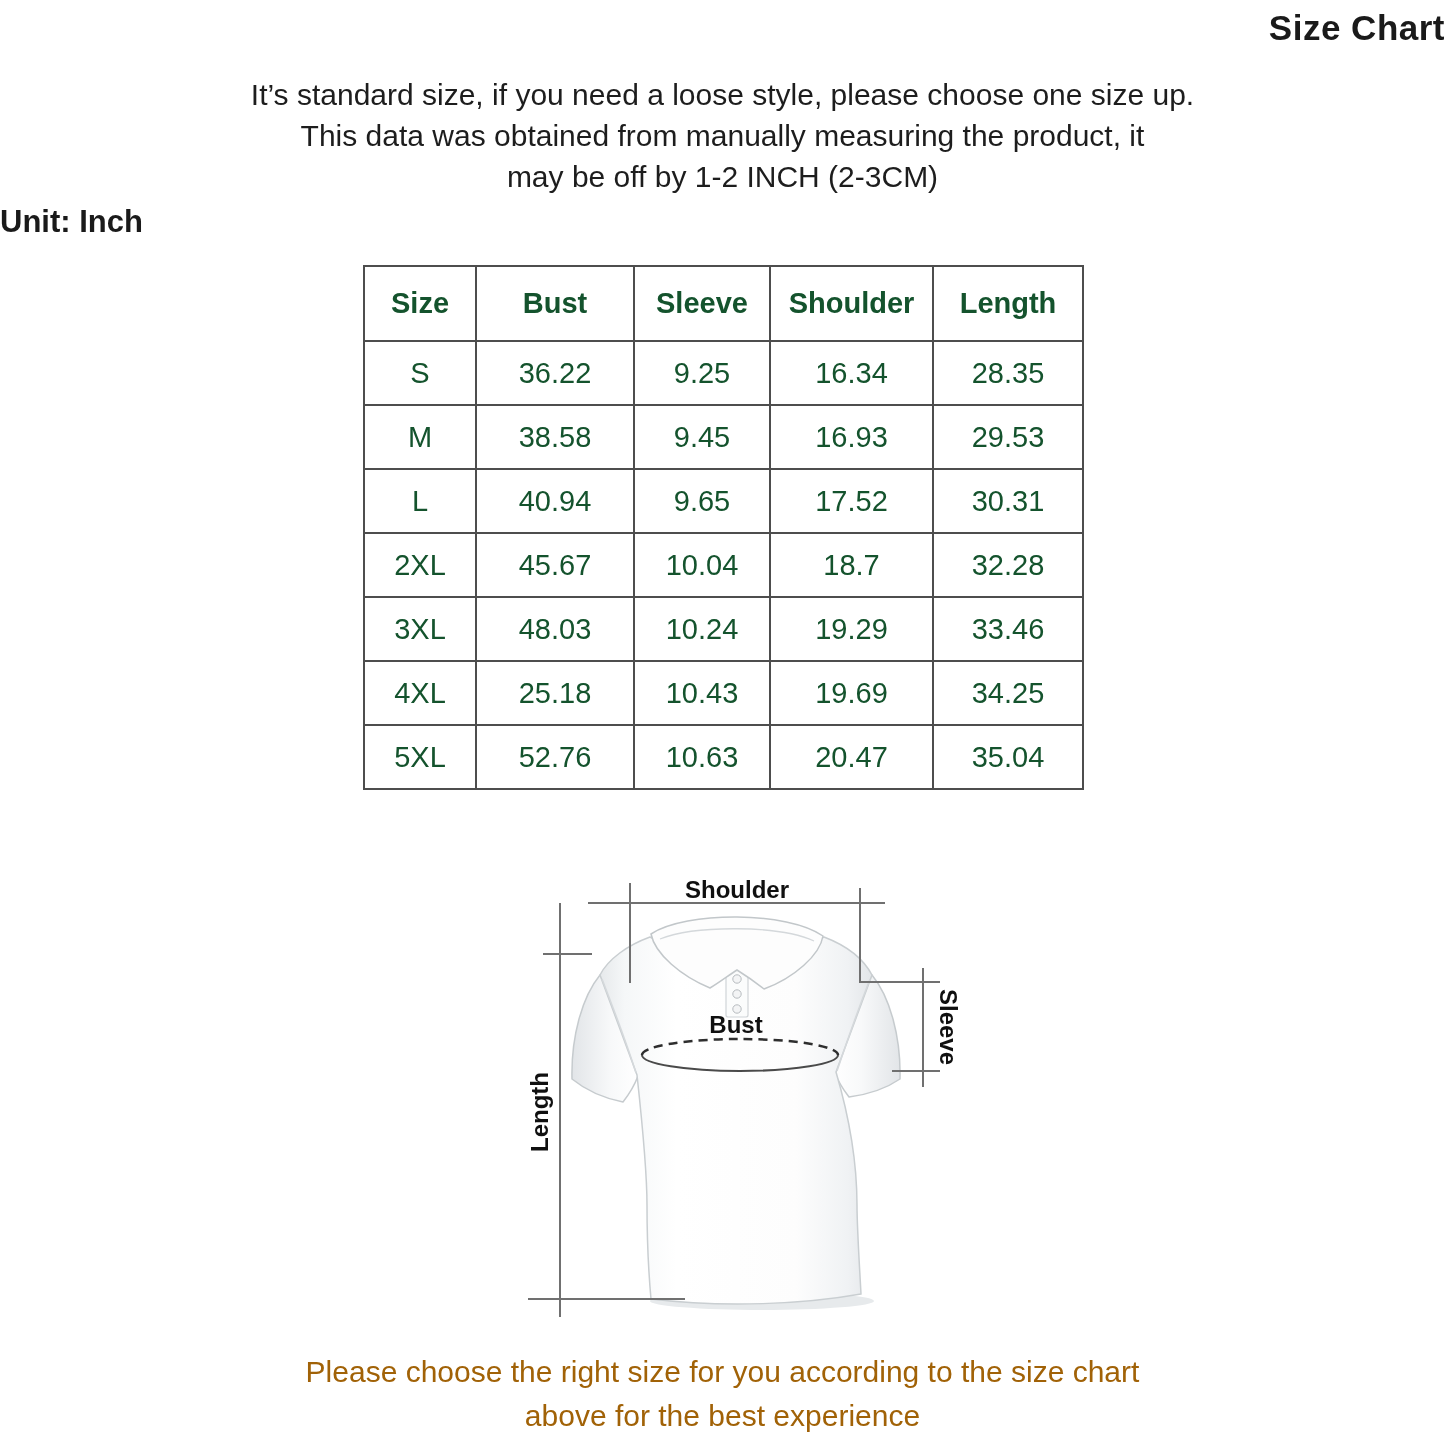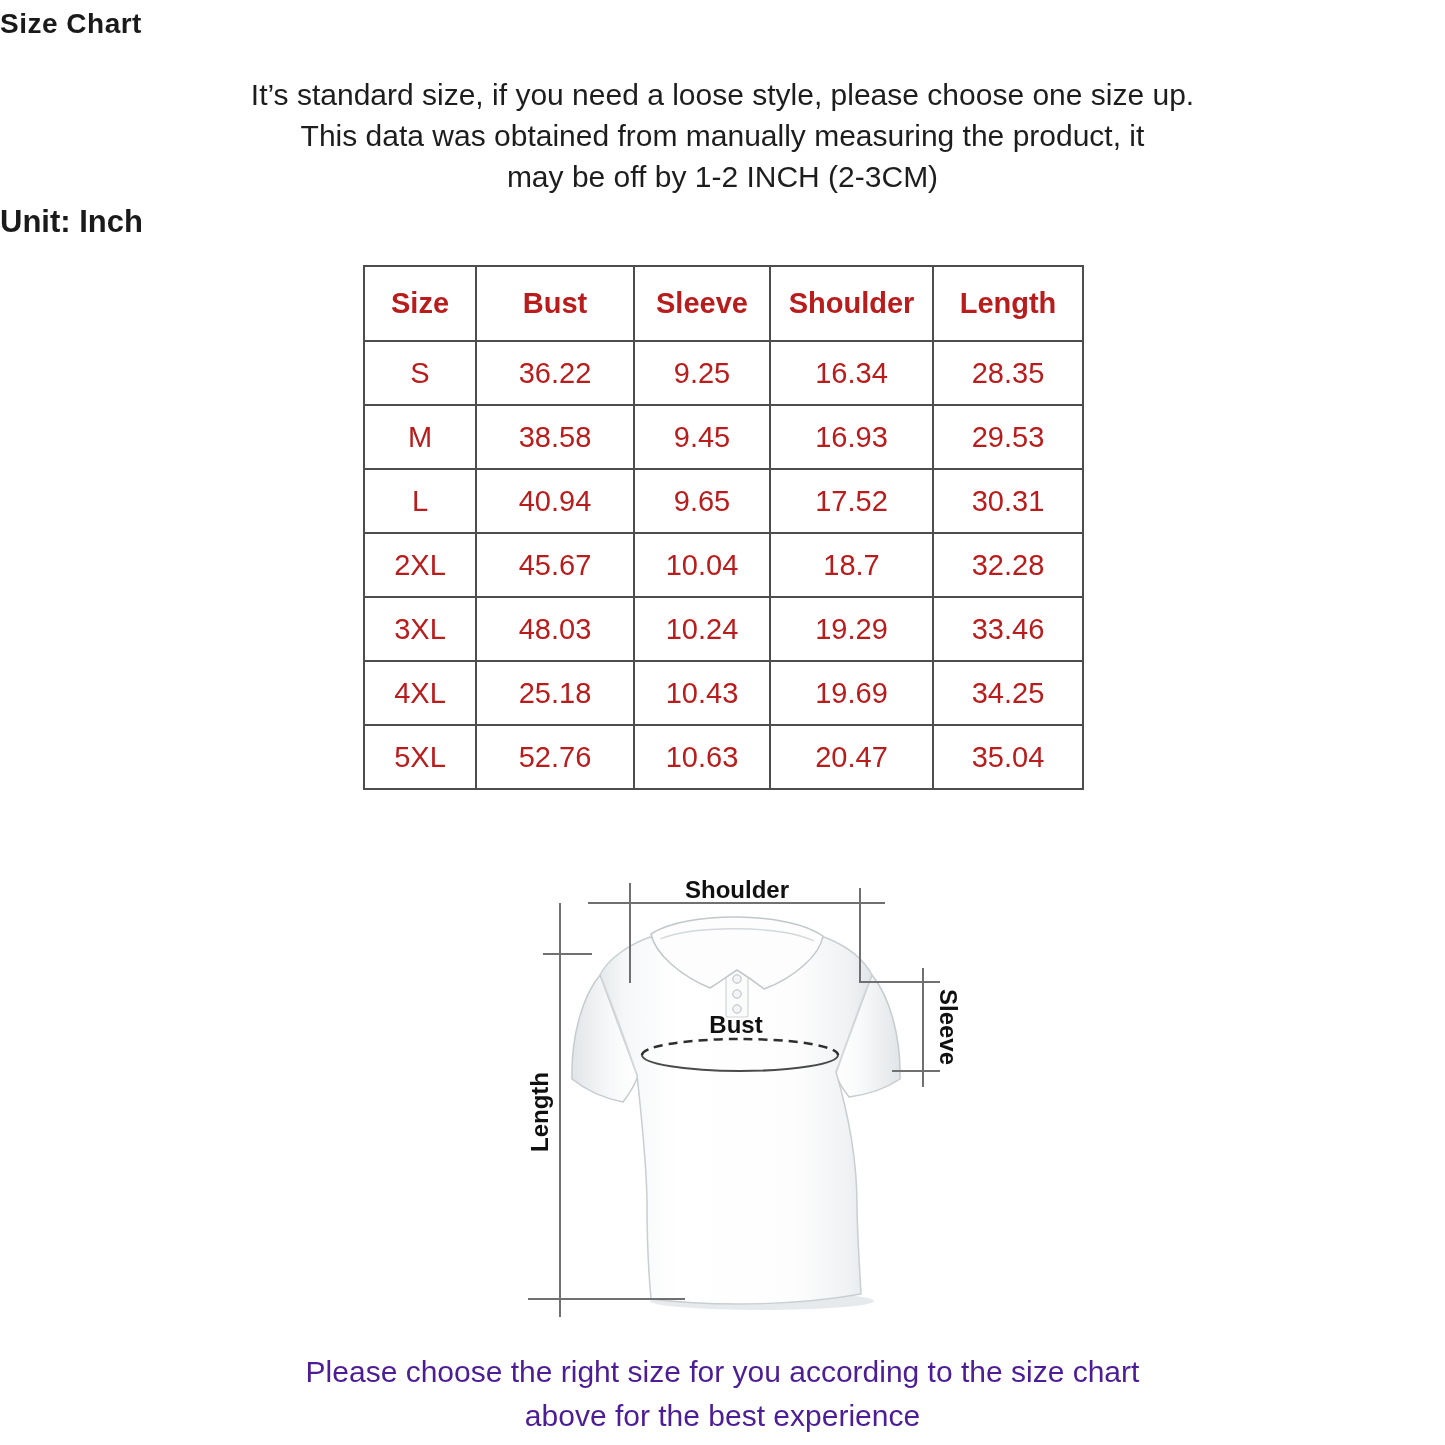--- a/index.html
+++ b/index.html
@@ -15,22 +15,22 @@
     position: relative;
     width: 1445px;
     height: 1445px;
     background: #ffffff;
   }
   .page-title {
     position: absolute;
     top: 8px;
     left: 0;
     width: 100%;
-    text-align: left;
-    font-size: 28px;
+    text-align: right;
+    font-size: 35px;
     font-weight: 800;
     color: #1a1a1a;
     letter-spacing: 0.5px;
   }
   .intro {
     position: absolute;
     top: 74px;
     left: 0;
     width: 100%;
     text-align: center;
@@ -52,21 +52,21 @@
     left: 363px;
     top: 265px;
     border-collapse: collapse;
     table-layout: fixed;
     background: #ffffff;
   }
   table.size-table th, table.size-table td {
     border: 2px solid #4d4d4d;
     text-align: center;
     vertical-align: middle;
-    color: #b91c1c;
+    color: #14532d;
     font-size: 29px;
     padding: 0;
   }
   table.size-table th {
     font-weight: bold;
     height: 73px;
   }
   table.size-table td {
     height: 62px;
     font-weight: normal;
@@ -86,21 +86,21 @@
     fill: #101010;
   }
   .footer-note {
     position: absolute;
     top: 1350px;
     left: 0;
     width: 100%;
     text-align: center;
     font-size: 30px;
     line-height: 44px;
-    color: #4c1d95;
+    color: #a16207;
   }
 </style>
 </head>
 <body>
 
 <div class="page">
 
   <div class="page-title">Size Chart</div>
 
   <div class="intro">

